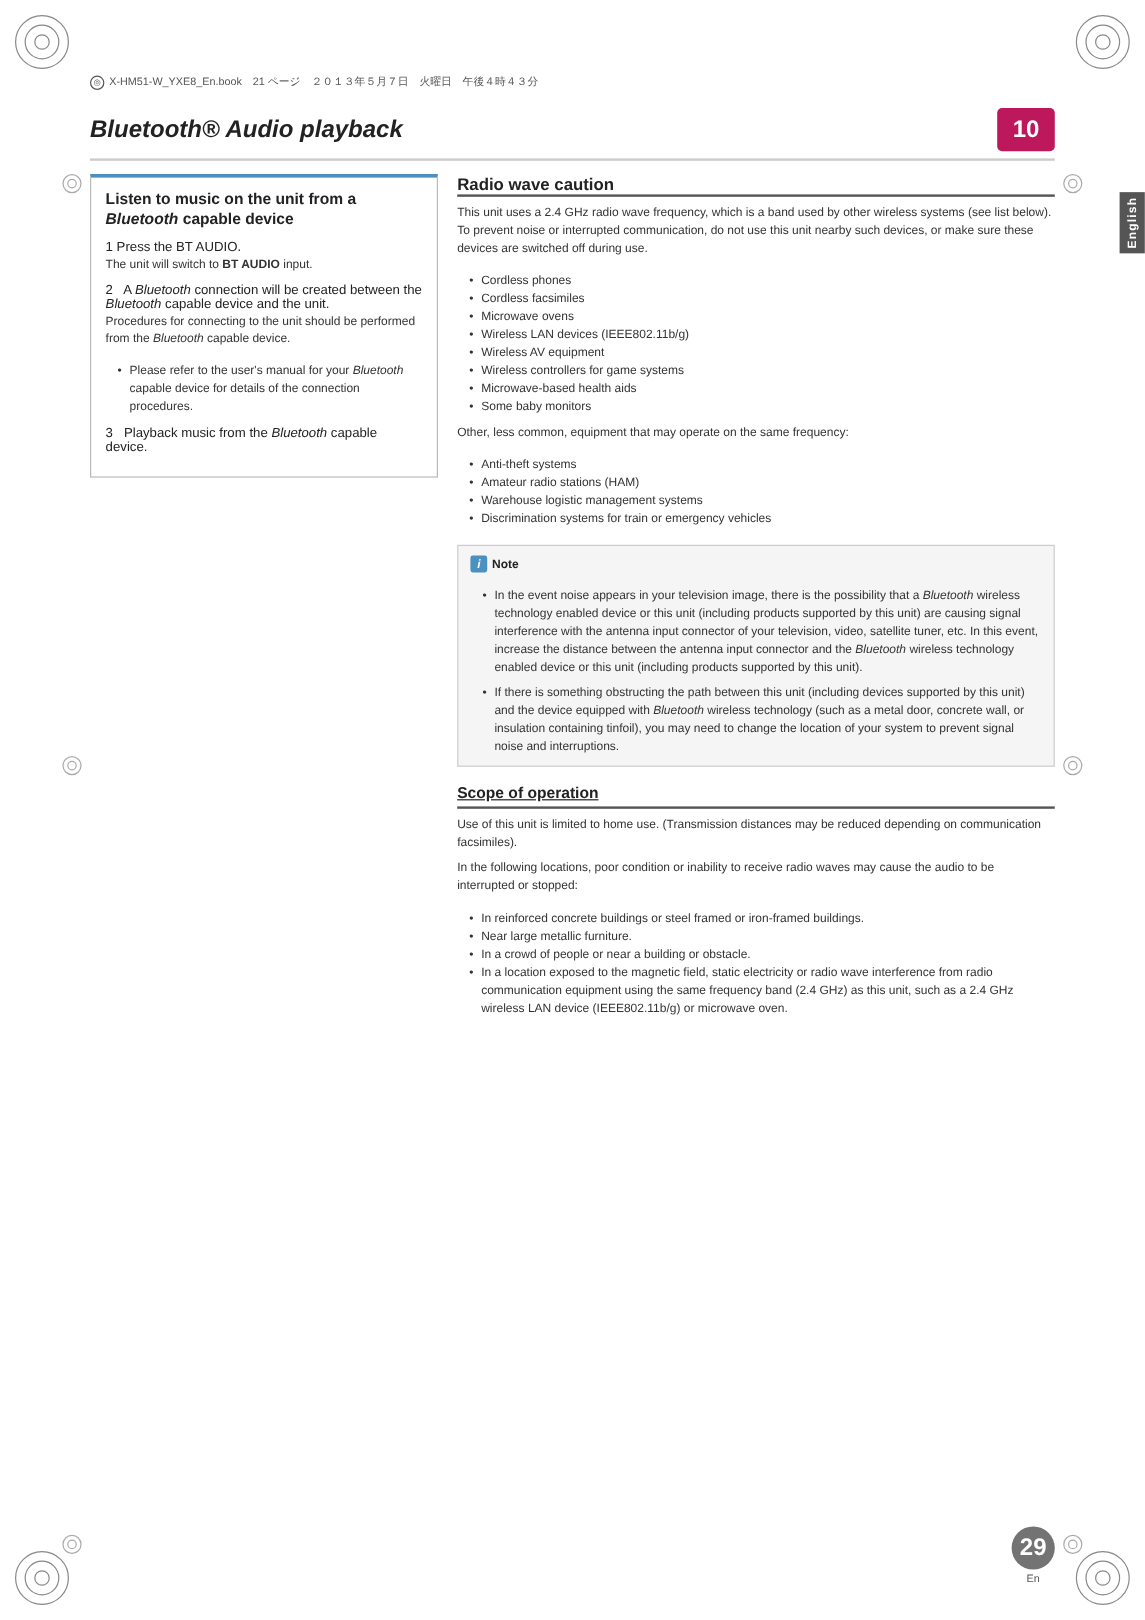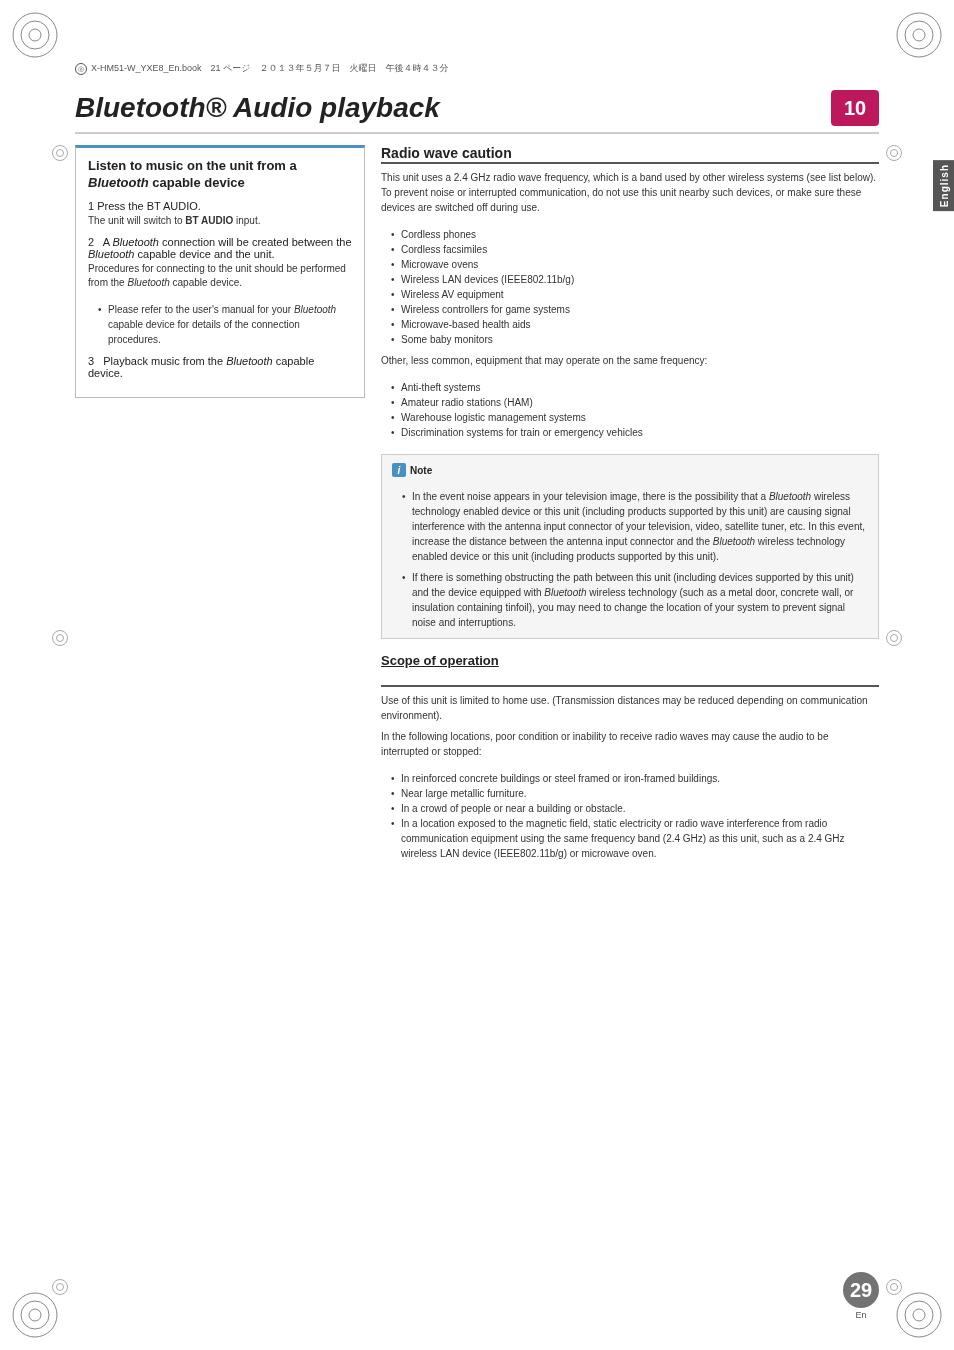--- a/index.html
+++ b/index.html
@@ -59,21 +59,21 @@
       position: absolute;
       top: 90px;
       left: 75px;
       right: 75px;
       display: flex;
       align-items: center;
       border-bottom: 2px solid #ccc;
       padding-bottom: 6px;
     }
     .chapter-title {
-      font-size: 28px;
+      font-size: 20px;
       font-weight: bold;
       font-style: italic;
       flex: 1;
     }
     .chapter-number-box {
       background: #be185d;
       color: #fff;
       font-size: 20px;
       font-weight: bold;
       width: 48px;
@@ -225,21 +225,21 @@
 
     
     .scope-section {
       margin-top: 10px;
     }
 
     .scope-title {
       font-size: 13px;
       font-weight: bold;
       border-bottom: 2px solid #555;
-      padding-bottom: 17px;
+      padding-bottom: 4px;
       margin-bottom: 6px;
       text-decoration: underline;
     }
 
     .scope-text {
       font-size: 10px;
       color: #333;
       line-height: 1.5;
       margin-bottom: 6px;
     }
@@ -415,21 +415,21 @@
           <span>Note</span>
         </div>
         <ul class="bullet-list">
           <li class="note-text">In the event noise appears in your television image, there is the possibility that a <em>Bluetooth</em> wireless technology enabled device or this unit (including products supported by this unit) are causing signal interference with the antenna input connector of your television, video, satellite tuner, etc. In this event, increase the distance between the antenna input connector and the <em>Bluetooth</em> wireless technology enabled device or this unit (including products supported by this unit).</li>
           <li class="note-text" style="margin-top:6px;">If there is something obstructing the path between this unit (including devices supported by this unit) and the device equipped with <em>Bluetooth</em> wireless technology (such as a metal door, concrete wall, or insulation containing tinfoil), you may need to change the location of your system to prevent signal noise and interruptions.</li>
         </ul>
       </div>
 
       <div class="scope-section">
         <div class="scope-title">Scope of operation</div>
-        <div class="scope-text">Use of this unit is limited to home use. (Transmission distances may be reduced depending on communication environment).</div>
+        <div class="scope-text">Use of this unit is limited to home use. (Transmission distances may be reduced depending on communication facsimiles).</div>
         <div class="scope-text">In the following locations, poor condition or inability to receive radio waves may cause the audio to be interrupted or stopped:</div>
         <ul class="bullet-list">
           <li>In reinforced concrete buildings or steel framed or iron-framed buildings.</li>
           <li>Near large metallic furniture.</li>
           <li>In a crowd of people or near a building or obstacle.</li>
           <li>In a location exposed to the magnetic field, static electricity or radio wave interference from radio communication equipment using the same frequency band (2.4 GHz) as this unit, such as a 2.4 GHz wireless LAN device (IEEE802.11b/g) or microwave oven.</li>
         </ul>
       </div>
 
     </div>

